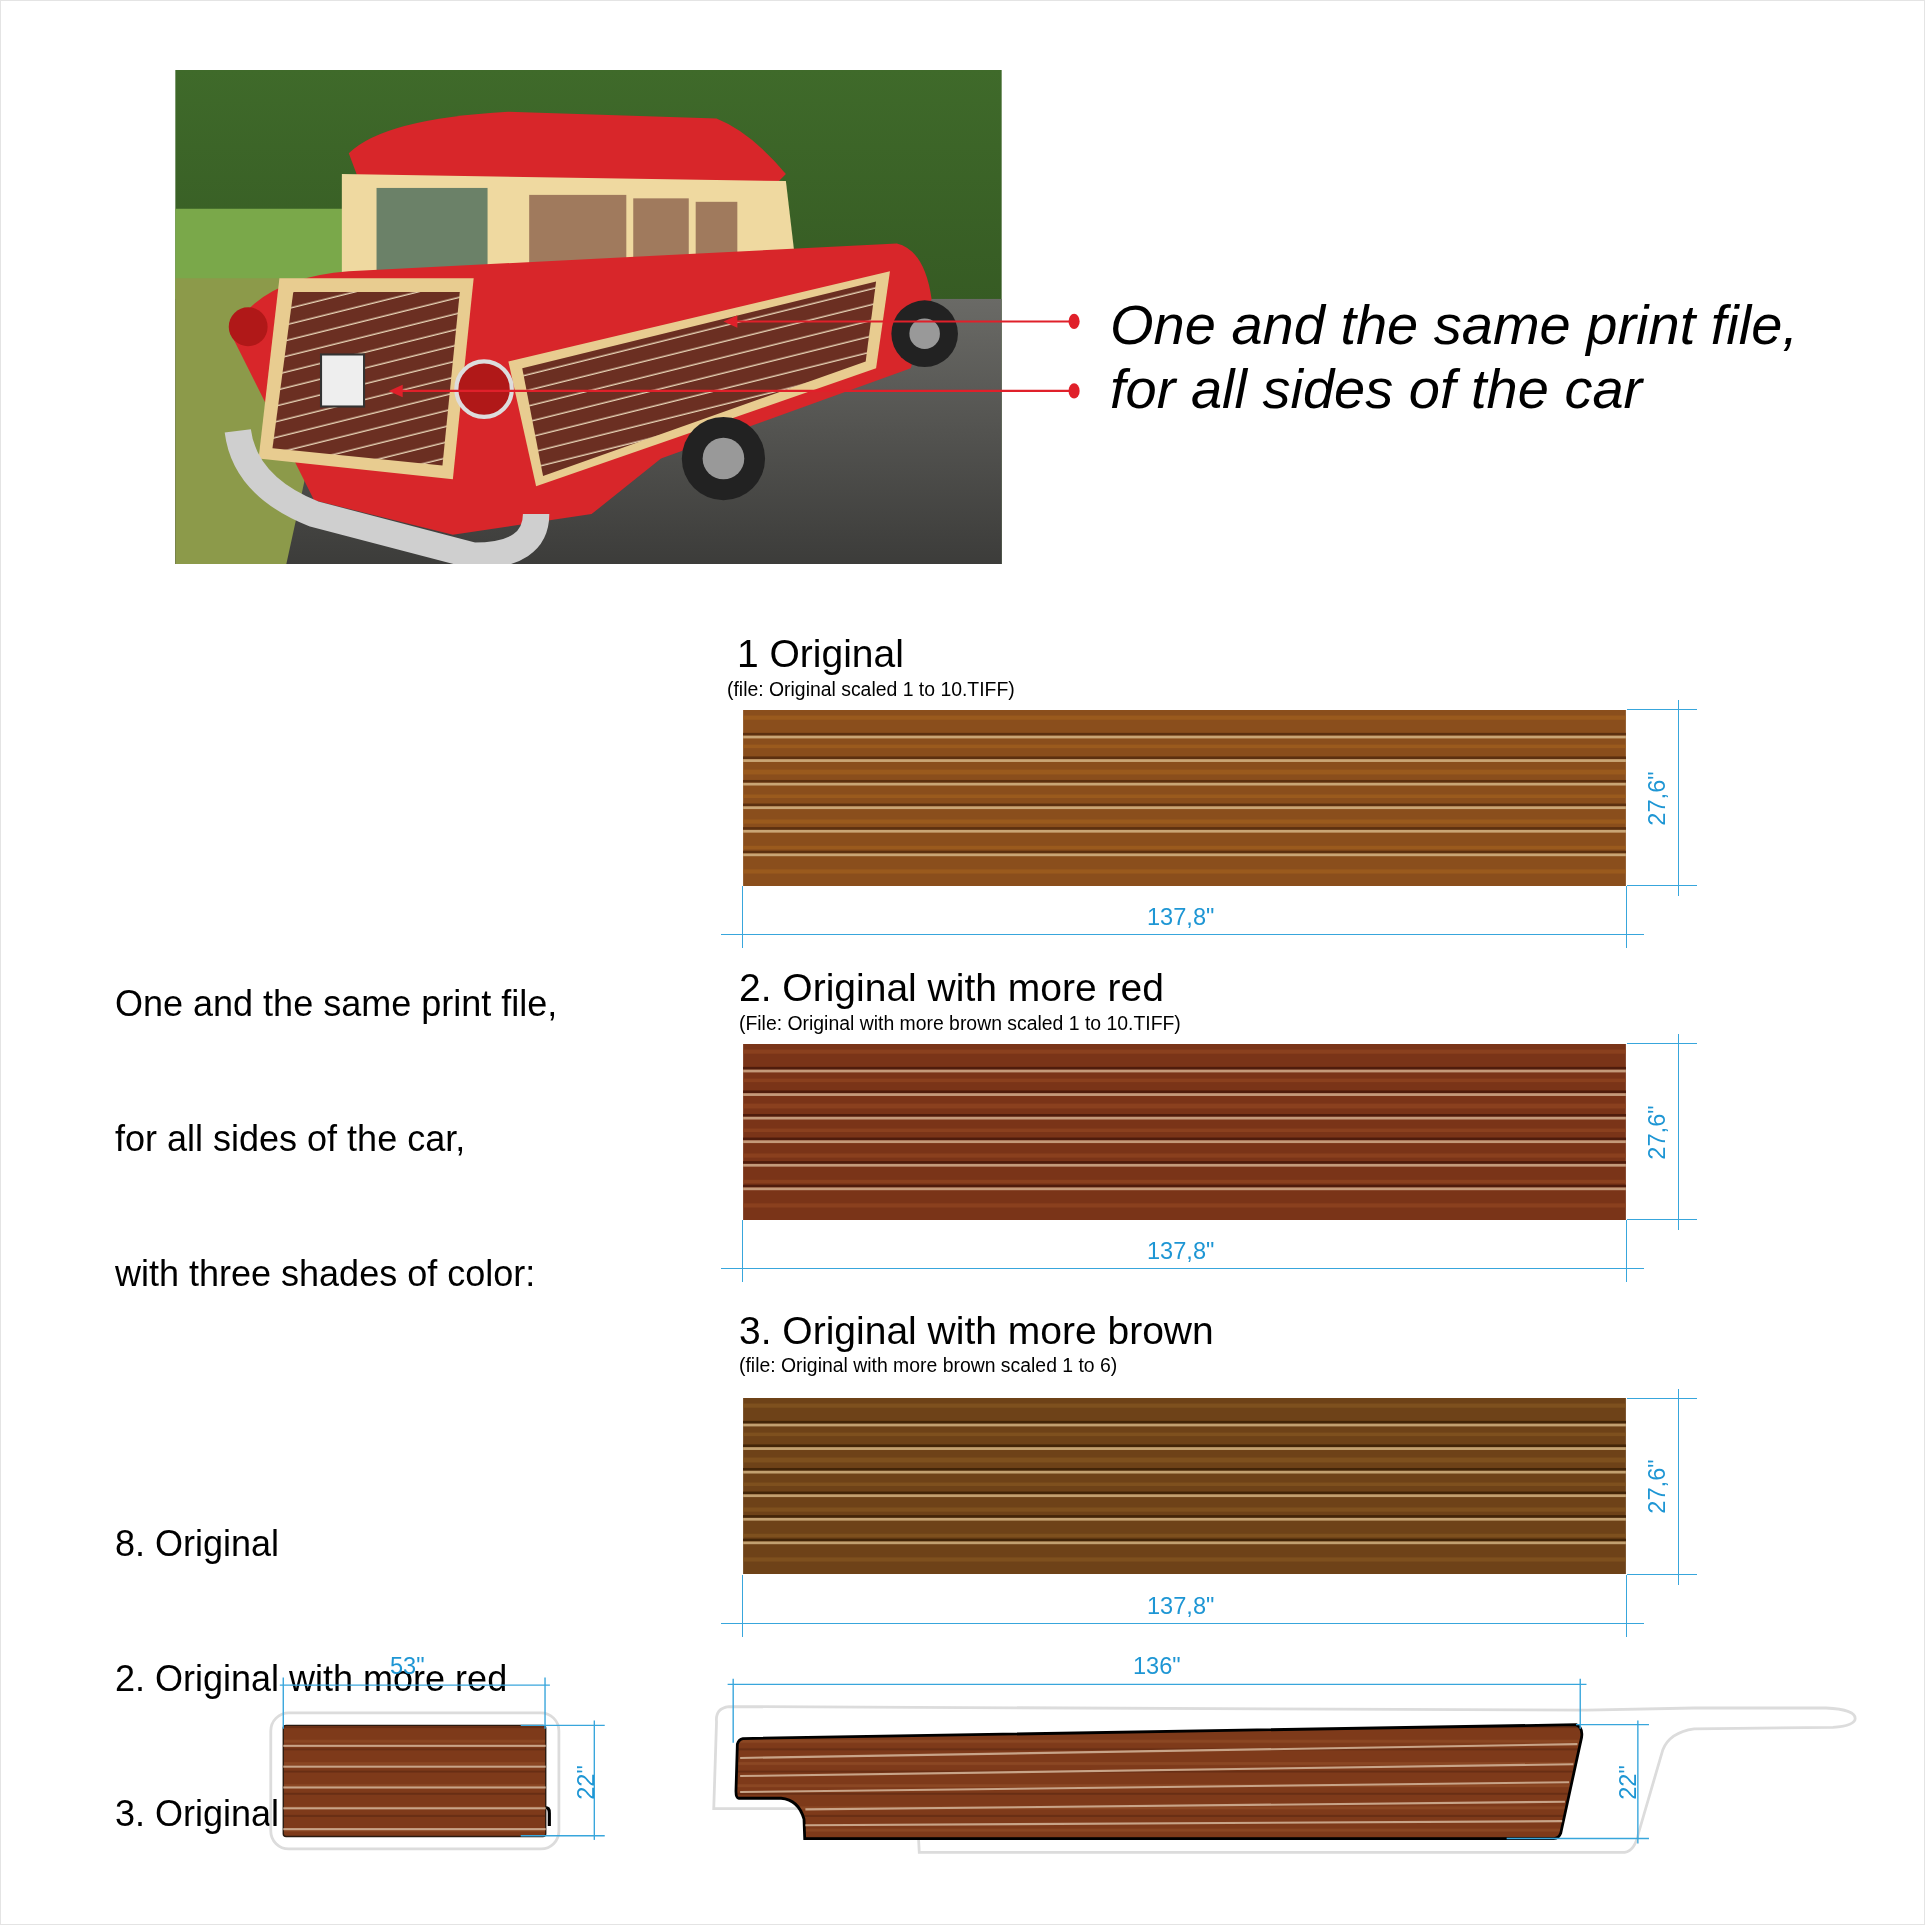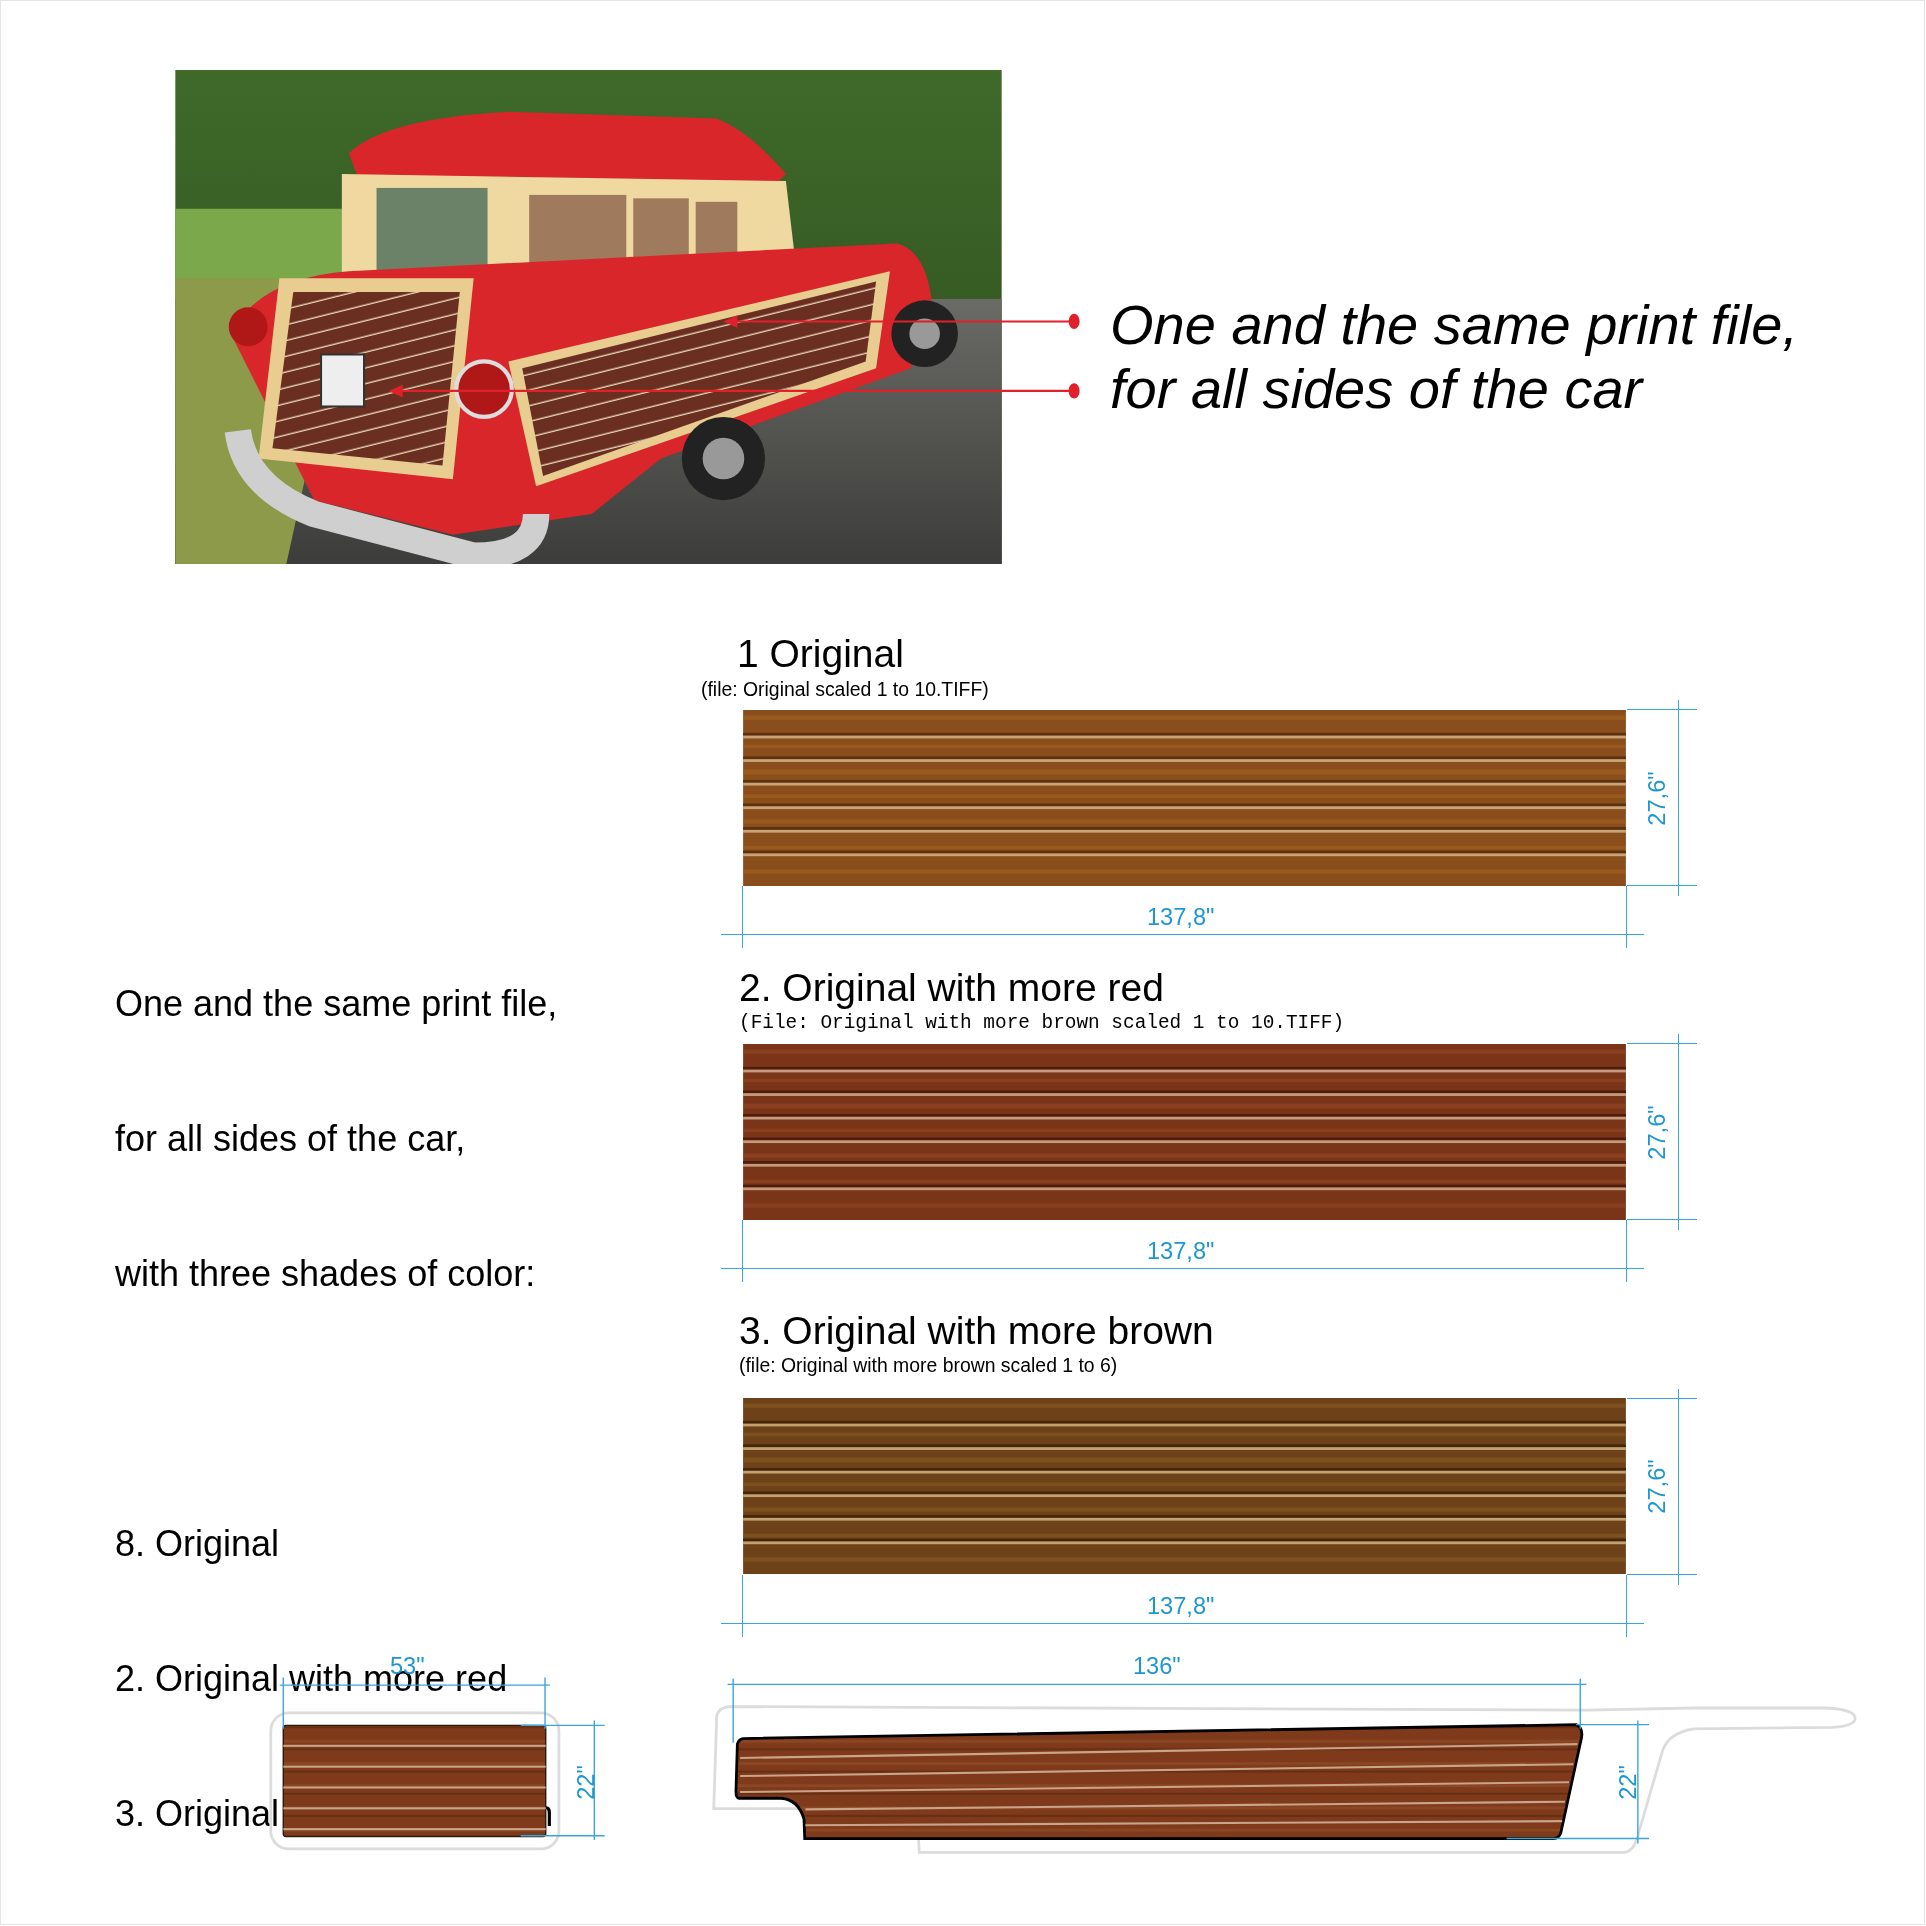--- a/index.html
+++ b/index.html
@@ -101,21 +101,21 @@
   <div style="height:45px"></div>
   <div>8. Original</div>
   <div>2. Original with more red</div>
   <div>3. Original with more brown</div>
   
   
   
 </div>
 
 <div class="abs ptitle" style="left:737px; top:633px;">1 Original</div>
-<div class="abs psub" style="left:701px; top:678px;">(file: Original scaled 1 to 10.TIFF)</div>
+<div class="abs psub" style="left:727px; top:678px;">(file: Original scaled 1 to 10.TIFF)</div>
 <div class="abs wood" style="left:742px; top:710px; width:885px; height:176px;">
   <svg width="885" height="176" viewBox="0 0 1274 254">
     <rect width="1274" height="254" fill="#8a4e1c"></rect>
     <g fill="#a8651f" opacity="0.55">
       <rect y="8" width="1274" height="6"></rect>
         <rect y="50" width="1274" height="5"></rect>
         <rect y="86" width="1274" height="7"></rect>
       <rect y="122" width="1274" height="5"></rect>
         <rect y="158" width="1274" height="6"></rect>
         <rect y="196" width="1274" height="5"></rect>
@@ -142,21 +142,21 @@
 <div class="abs dim-line" style="left:1627px; top:709px; width:70px; height:1.4px;"></div>
 <div class="abs dim-line" style="left:1627px; top:885px; width:70px; height:1.4px;"></div>
 <div class="abs dim-line" style="left:1678px; top:700px; width:1.4px; height:196px;"></div>
 <div class="abs dim-line" style="left:742px; top:886px; width:1.4px; height:62px;"></div>
 <div class="abs dim-line" style="left:1626px; top:886px; width:1.4px; height:62px;"></div>
 <div class="abs dim-line" style="left:721px; top:934px; width:923px; height:1.4px;"></div>
 <div class="abs dim-text" style="left:1147px; top:905px;">137,8"</div>
 <div class="abs dim-text-v" style="left:1630px; top:785px;">27,6"</div>
 
 <div class="abs ptitle" style="left:739px; top:967px;">2. Original with more red</div>
-<div class="abs psub" style="left:739px; top:1012px;font-family:Liberation Mono, monospace;">(File: Original with more brown scaled 1 to 10.TIFF)</div>
+<div class="abs psub" style="left:739px; top:1012px;">(File: Original with more brown scaled 1 to 10.TIFF)</div>
 <div class="abs wood" style="left:742px; top:1044px; width:885px; height:176px;">
   <svg width="885" height="176" viewBox="0 0 1274 254">
     <rect width="1274" height="254" fill="#7a3418"></rect>
     <g fill="#954822" opacity="0.6">
       <rect y="8" width="1274" height="6"></rect>
         <rect y="50" width="1274" height="5"></rect>
         <rect y="86" width="1274" height="7"></rect>
       <rect y="122" width="1274" height="5"></rect>
         <rect y="158" width="1274" height="6"></rect>
         <rect y="196" width="1274" height="5"></rect>

